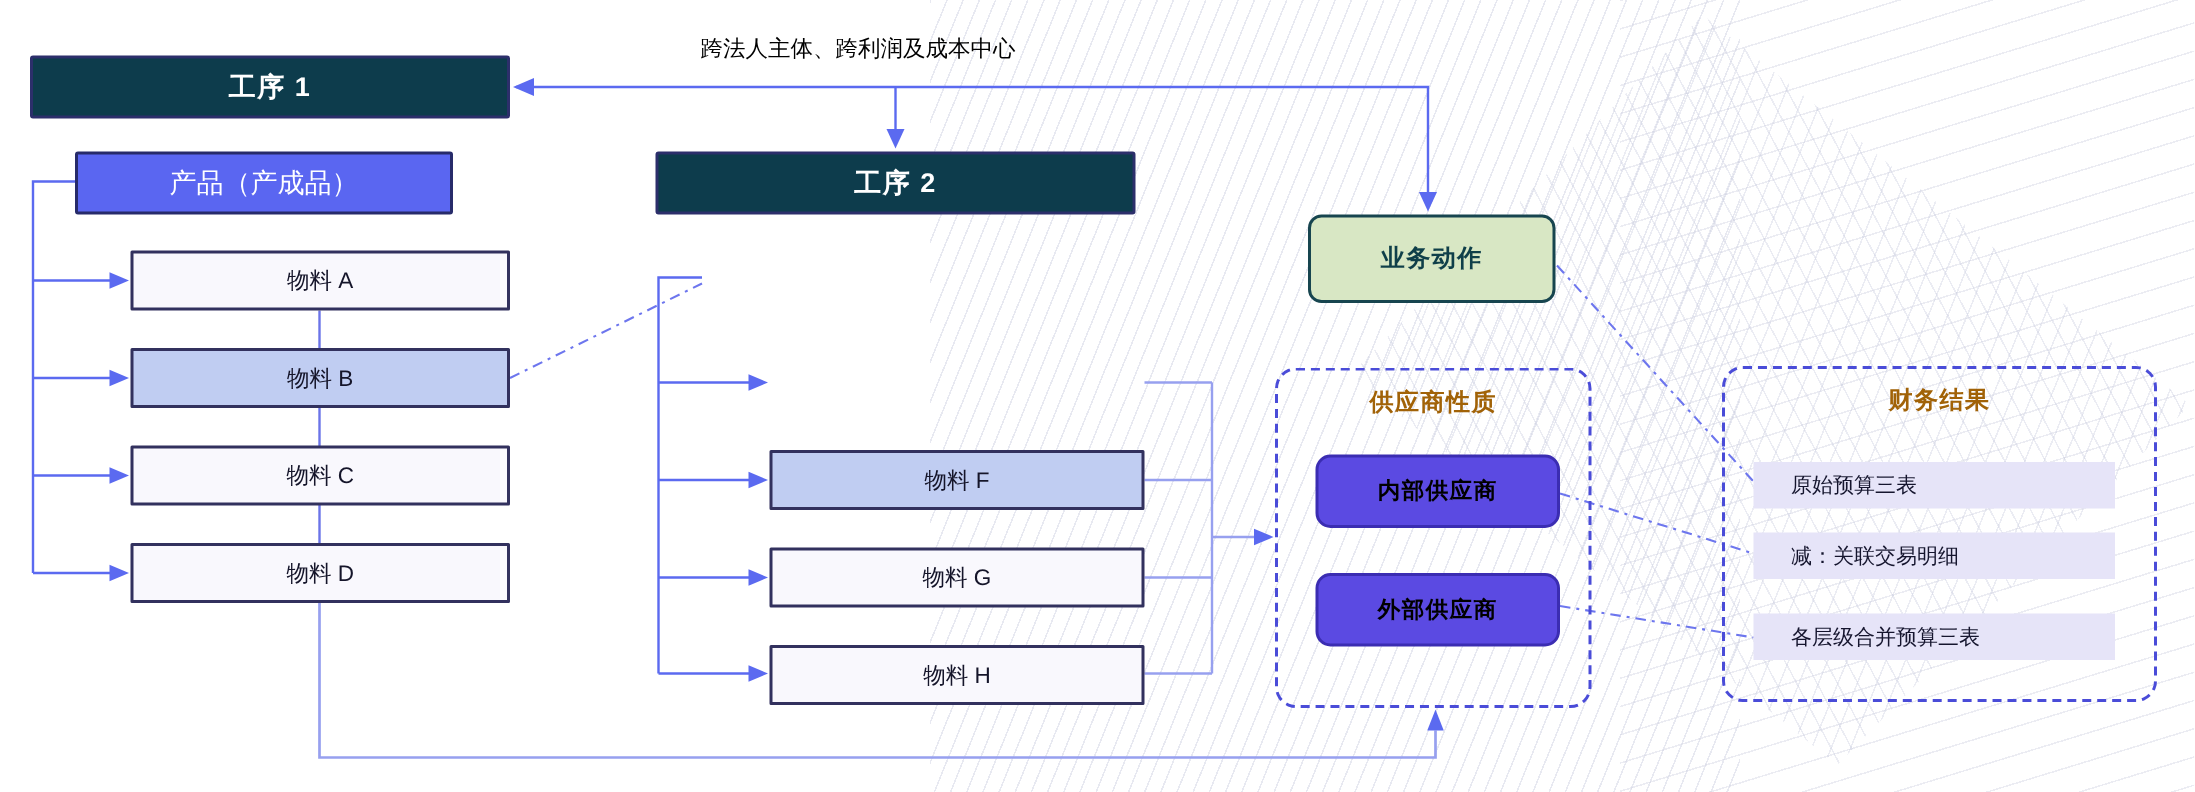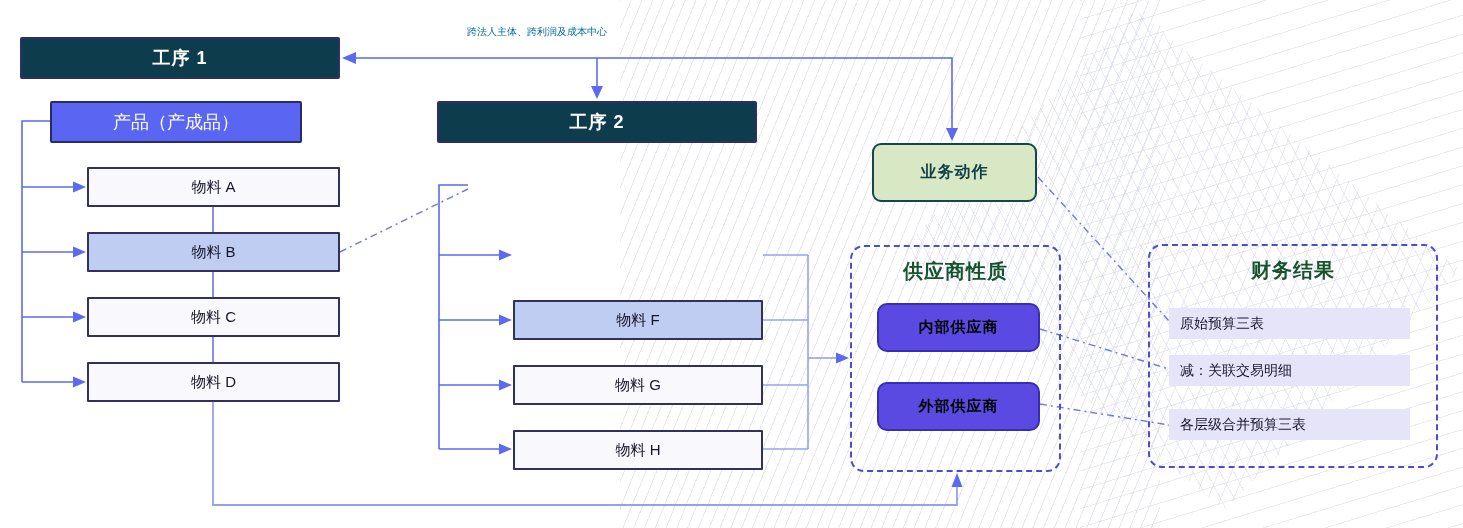--- a/index.html
+++ b/index.html
@@ -36,41 +36,41 @@
   .prod{
     background:#5a66f1;border:2px solid #272b6a;border-radius:2px;
     color:#ffffff;font-size:18px;
   }
   .mat{
     background:#f9f8fd;border:2px solid #32315e;border-radius:1px;
     color:#15152a;font-size:15px;
   }
   .mat.hl{background:#c0cdf2;}
   .annotation{
-    color:#0369a1;font-size:10px;z-index:2;white-space:nowrap;
+    color:#000000;font-size:15px;z-index:2;white-space:nowrap;
   }
   .action{
     background:#d8e7c4;border:2px solid #17454f;border-radius:9px;
     color:#0f3f49;font-size:16px;font-weight:bold;letter-spacing:1px;
   }
   .panel{
     border:2px dashed #4a4cd8;border-radius:14px;background:transparent;
     flex-direction:column;justify-content:flex-start;align-items:center;
   }
   .panel-title{
-    color:#14532d;font-size:20px;font-weight:bold;letter-spacing:1px;
+    color:#a16207;font-size:16px;font-weight:bold;letter-spacing:1px;
     margin-top:11px;
   }
   .supplier{
     background:#5b4ae2;border:2px solid #3b2db2;border-radius:10px;
     color:#000000;font-size:15px;font-weight:bold;letter-spacing:1px;
   }
   .fin-item{
     background:#e6e4f8;color:#15152e;font-size:14px;
-    justify-content:flex-start;padding-left:11px;
+    justify-content:flex-start;padding-left:25px;
   }
 </style>
 </head>
 <body>
 
 <div id="canvas">
 
   <div class="pat pat-steep"></div>
   <div class="pat pat-shallow"></div>
   <div class="pat pat-cross"></div>

